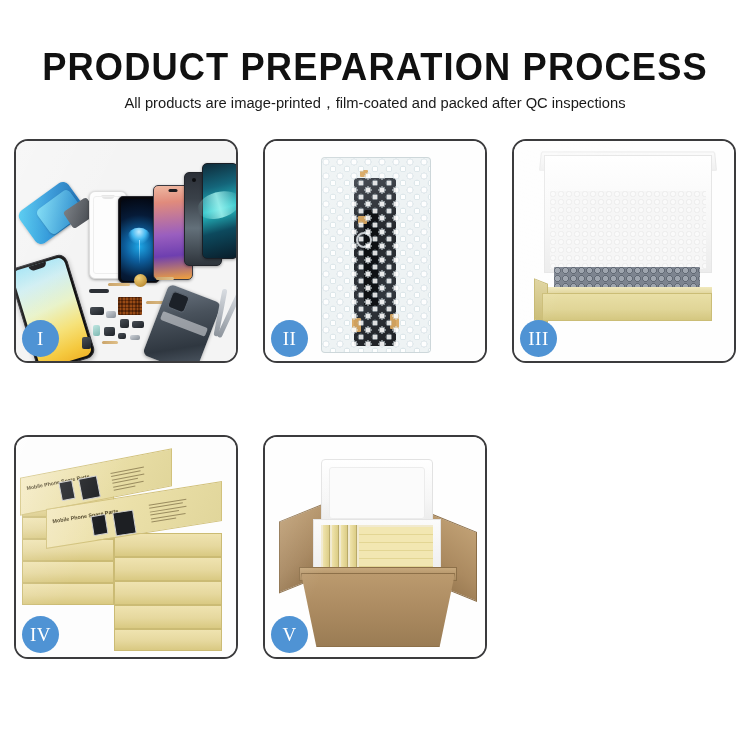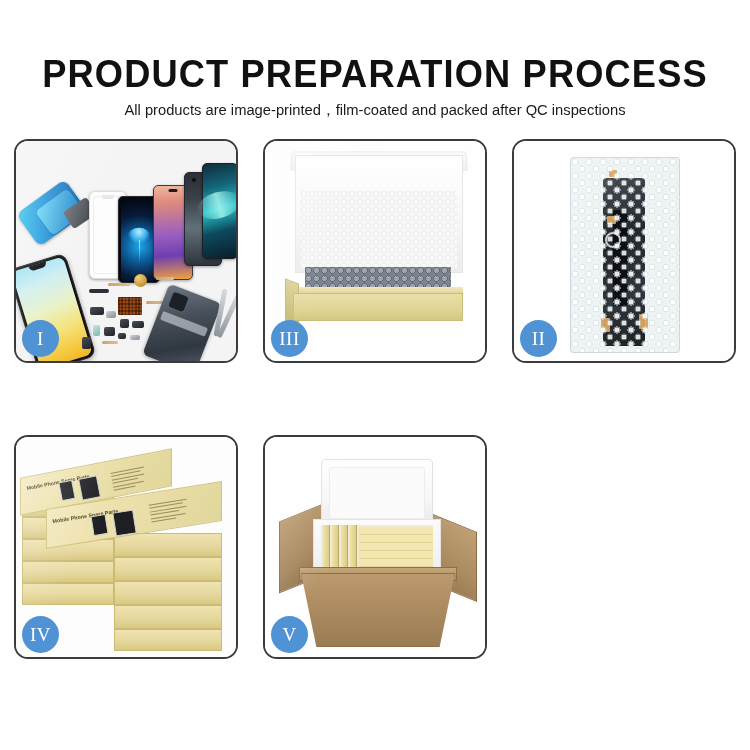--- a/index.html
+++ b/index.html
@@ -7,21 +7,21 @@
   html, body { margin:0; padding:0; }
   body {
     width:750px; height:750px;
     background:#ffffff;
     font-family:"Liberation Sans", sans-serif;
     overflow:hidden;
     position:relative;
   }
 
   
-  #header { position:absolute; top:10px; left:0; width:750px; height:120px; }
+  #header { position:absolute; top:3px; left:0; width:750px; height:120px; }
   #page-title {
     position:absolute; top:42px; left:0; width:750px;
     text-align:center;
     font-size:39px; font-weight:bold; color:#111;
     letter-spacing:1.2px;
     transform:scaleX(0.93); transform-origin:center;
     white-space:nowrap;
   }
   #page-subtitle {
     position:absolute; top:90px; left:0; width:750px;
@@ -467,53 +467,53 @@
           <i></i>
           <i></i>
         </div>
       <div class="sheen"></div>
     </div>
     <div class="badge">I</div>
   </div>
 
   <div class="panel">
     <div class="panel-inner">
+      <div class="p2-bg"></div>
+      <div class="p2-wrap">
+        <div class="p2-part"></div>
+        <div class="p2-part-narrow"></div>
+        <div class="p2-ring"></div>
+        <div class="p2-tape" style="left:38px; top:12px; width:8px; height:7px;"></div>
+        <div class="p2-tape" style="left:36px; top:58px; width:9px; height:8px;"></div>
+        <div class="p2-tape" style="left:30px; top:160px; width:9px; height:14px;"></div>
+        <div class="p2-tape" style="left:68px; top:156px; width:9px; height:15px;"></div>
+        <div class="p2-bubbles"></div>
+      </div>
+      <div class="sheen"></div>
+    </div>
+    <div class="badge">II</div>
+  </div>
+
+  <div class="panel">
+    <div class="panel-inner">
       <div class="p3-bg"></div>
       <div class="p3-lidtop"></div>
       <div class="p3-lid"></div>
       <div class="p3-foam"></div>
       <div class="p3-bubblewrap"></div>
       <div class="p3-rim"></div>
       <div class="p3-left"></div>
       <div class="p3-front"></div>
       <div class="sheen"></div>
     </div>
     <div class="badge">III</div>
   </div>
 
   <div class="panel">
     <div class="panel-inner">
-      <div class="p2-bg"></div>
-      <div class="p2-wrap">
-        <div class="p2-part"></div>
-        <div class="p2-part-narrow"></div>
-        <div class="p2-ring"></div>
-        <div class="p2-tape" style="left:38px; top:12px; width:8px; height:7px;"></div>
-        <div class="p2-tape" style="left:36px; top:58px; width:9px; height:8px;"></div>
-        <div class="p2-tape" style="left:30px; top:160px; width:9px; height:14px;"></div>
-        <div class="p2-tape" style="left:68px; top:156px; width:9px; height:15px;"></div>
-        <div class="p2-bubbles"></div>
-      </div>
-      <div class="sheen"></div>
-    </div>
-    <div class="badge">II</div>
-  </div>
-
-  <div class="panel">
-    <div class="panel-inner">
       <div class="p4-bg"></div>
       <div class="p4-stack">
 
         <div class="p4-box" style="left:6px; top:58px; width:92px; height:22px;"></div>
         <div class="p4-box" style="left:6px; top:80px; width:92px; height:22px;"></div>
         <div class="p4-box" style="left:6px; top:102px; width:92px; height:22px;"></div>
         <div class="p4-box" style="left:6px; top:124px; width:92px; height:22px;"></div>
         <div class="p4-box" style="left:6px; top:146px; width:92px; height:22px;"></div>
 
         <div class="p4-box" style="left:98px; top:96px; width:108px; height:24px;"></div>

